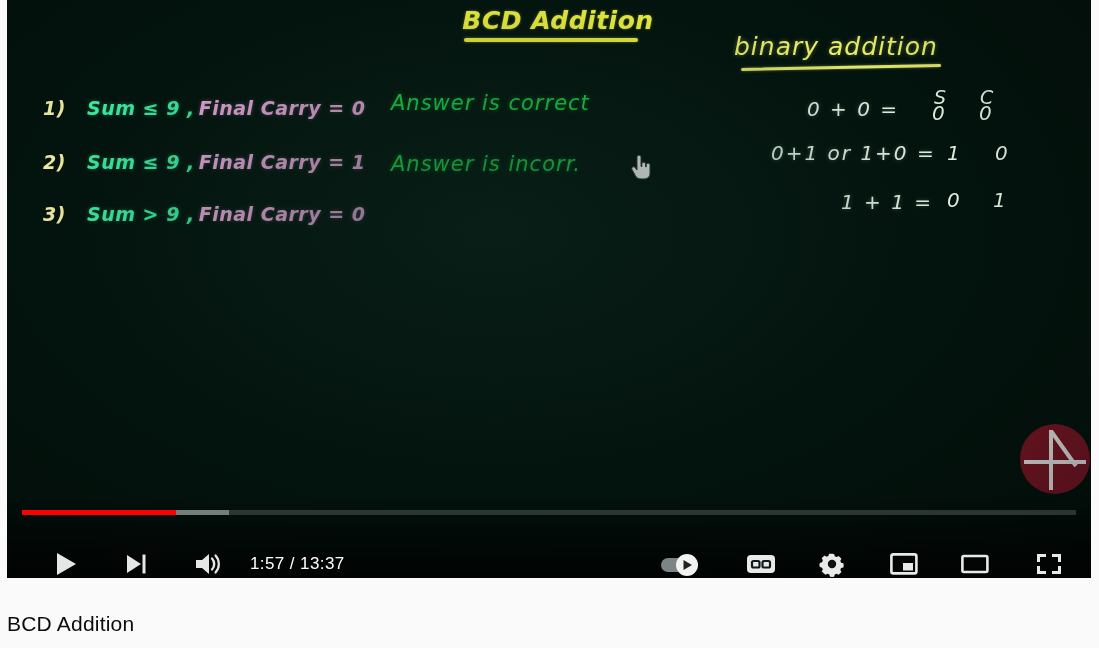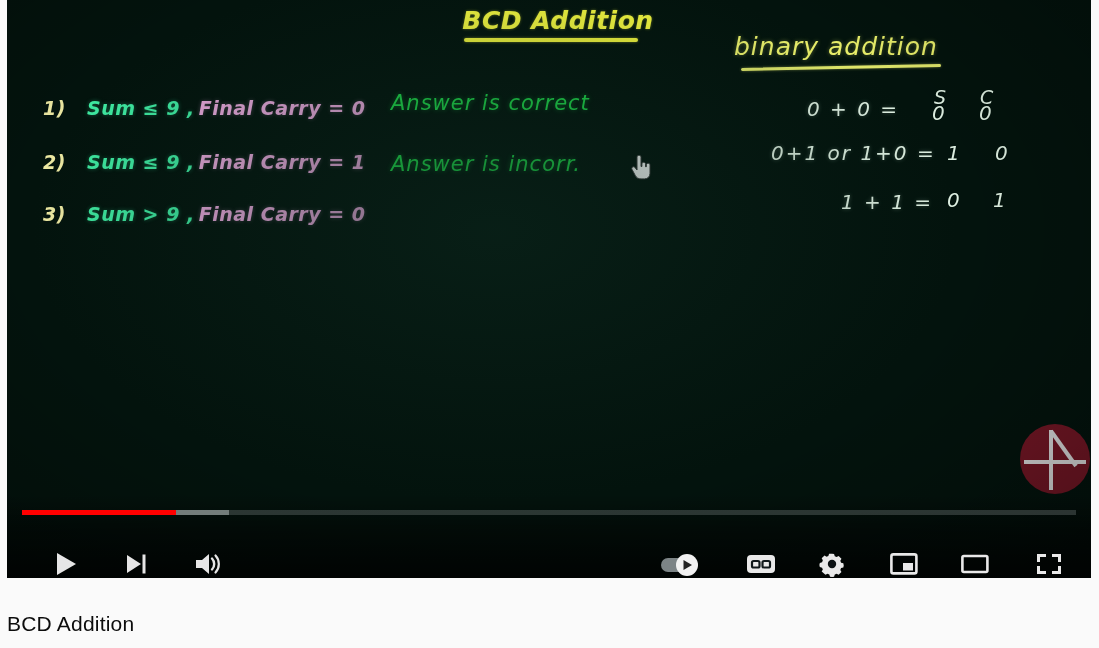--- a/index.html
+++ b/index.html
@@ -302,20 +302,21 @@
       </div>
 
       <div class="ctrl" id="btn-volume">
         <svg width="28" height="26" viewBox="0 0 28 26">
           <polygon points="2,9 8,9 15,3 15,23 8,17 2,17" fill="#e6e6e6"></polygon>
           <path d="M18 7.5a8 8 0 0 1 0 11" stroke="#e6e6e6" stroke-width="2.4" fill="none" stroke-linecap="round"></path>
           <path d="M21.5 4.5a12.5 12.5 0 0 1 0 17" stroke="#e6e6e6" stroke-width="2.2" fill="none" stroke-linecap="round"></path>
         </svg>
       </div>
 
+      <div id="time-display">1:57 / 13:37</div>
 
       <div class="ctrl" id="btn-autoplay">
         <svg width="50" height="26" viewBox="0 0 50 26">
           <rect x="2" y="7" width="34" height="14" rx="7" fill="#7c8486"></rect>
           <circle cx="28" cy="14" r="11" fill="#f2f2f2"></circle>
           <polygon points="24.5,9 33,14 24.5,19" fill="#222"></polygon>
         </svg>
       </div>
 
       <div class="ctrl" id="btn-cc">

